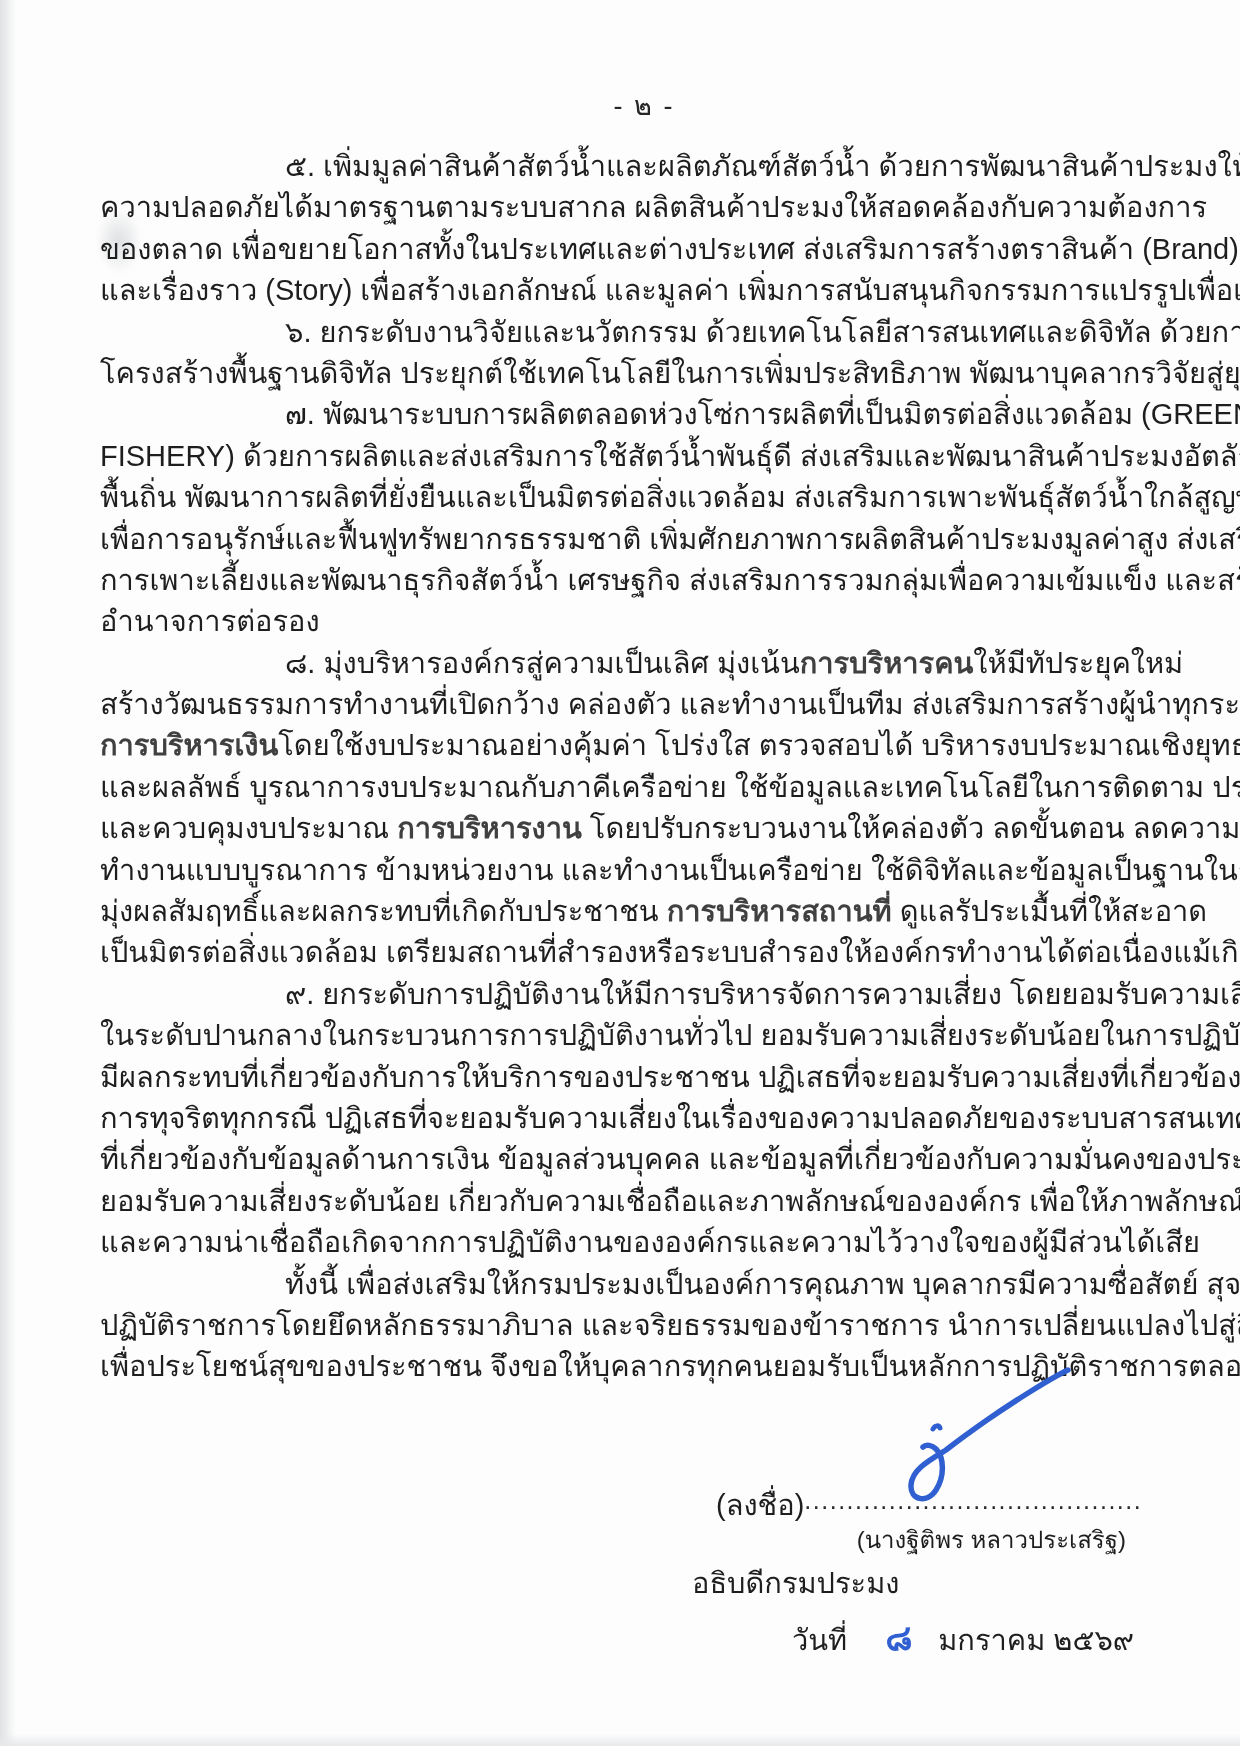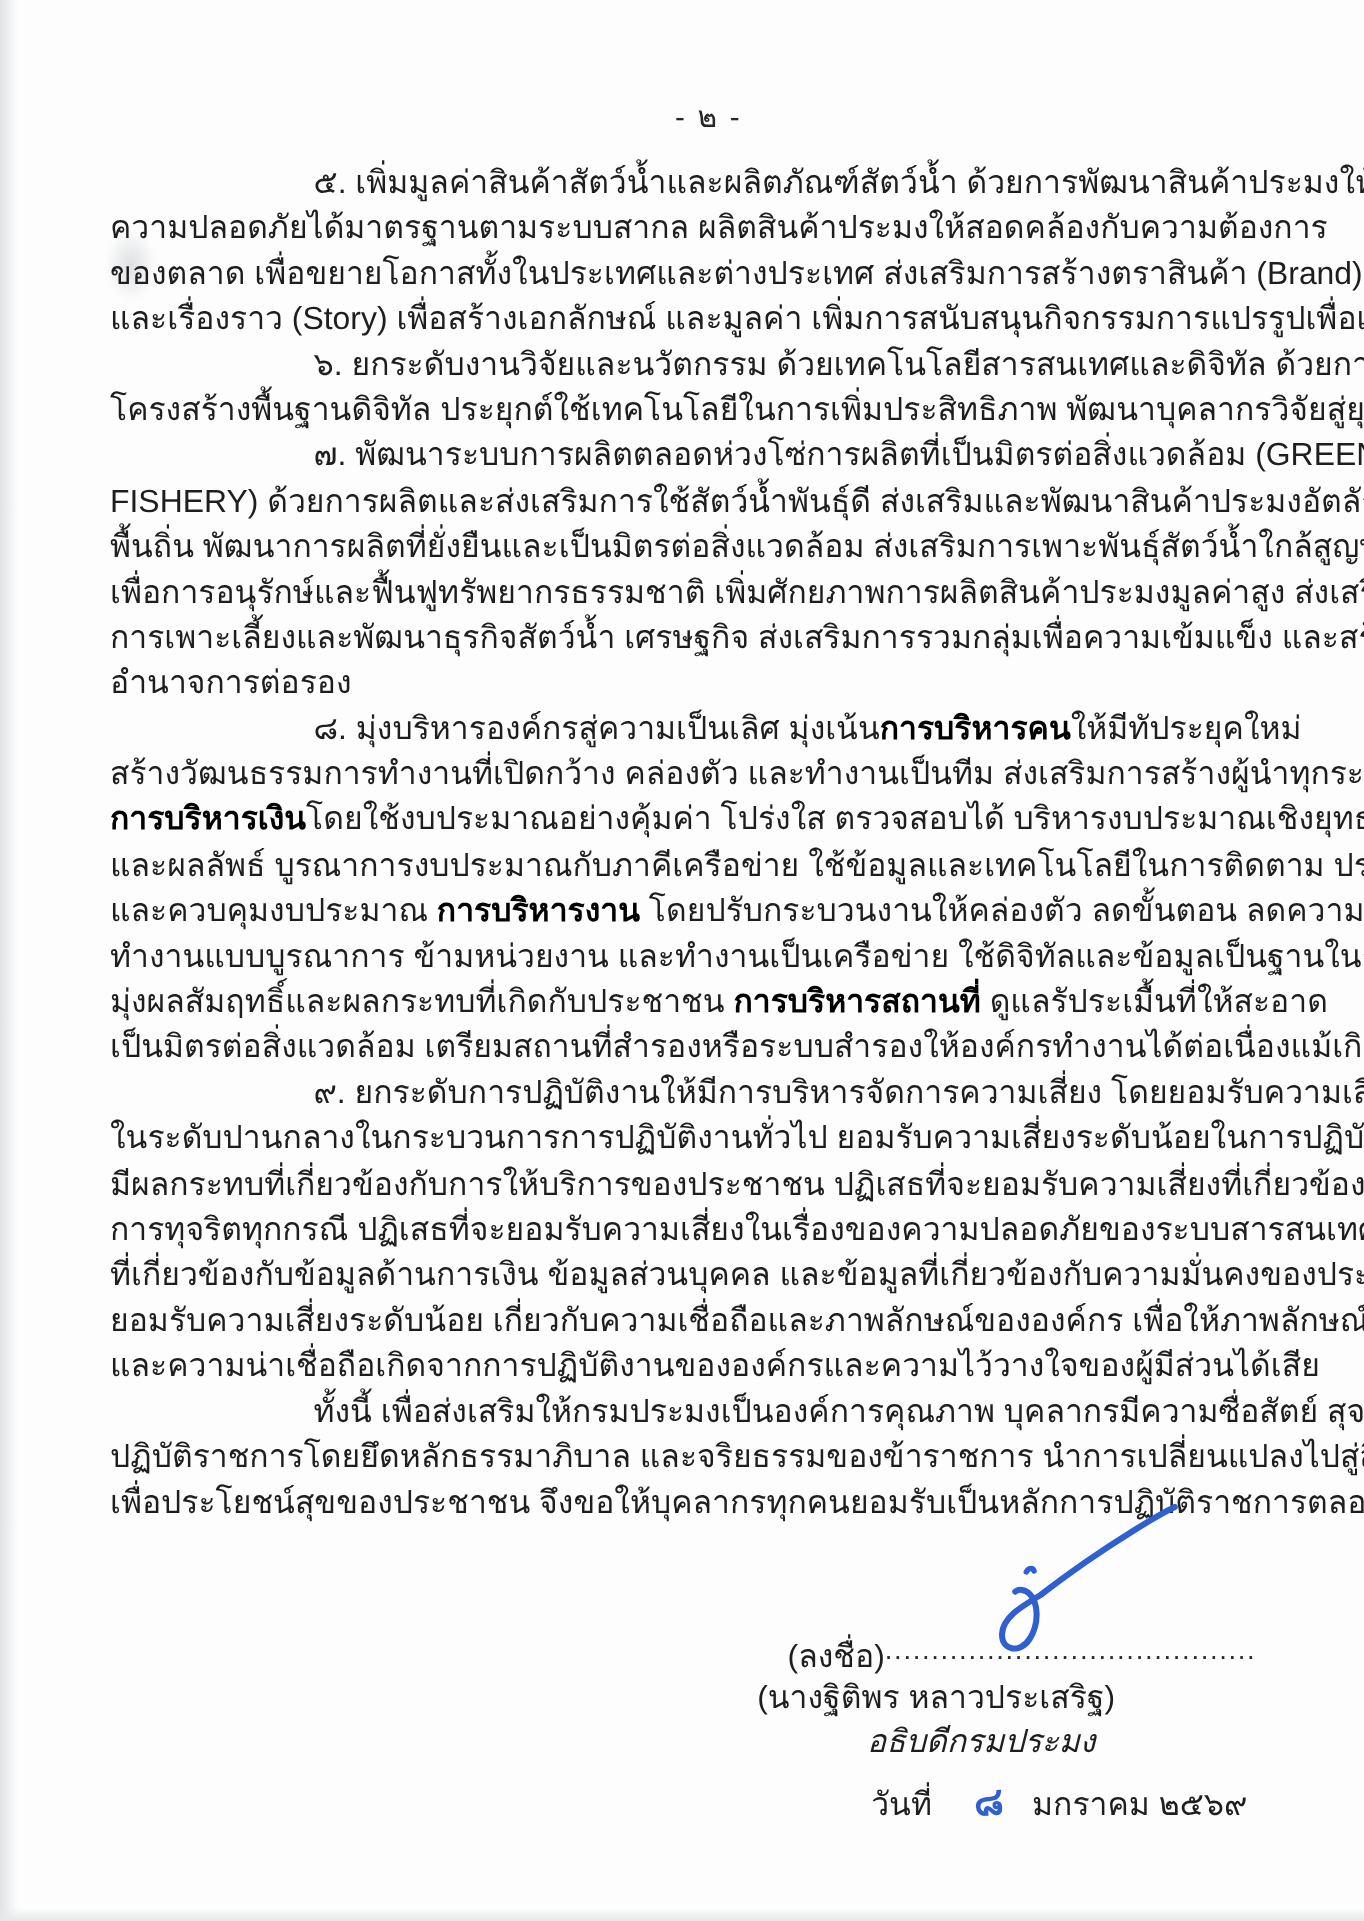--- a/index.html
+++ b/index.html
@@ -31,37 +31,37 @@
     text-align:center;font-size:27px;letter-spacing:2px;
     transform:translateX(24px);
     color:#262626;
   }
   .doc-body{
     position:absolute;left:100px;top:146px;width:1126px;
     font-size:29px;line-height:41.4px;
   }
   .line{height:41.4px;white-space:nowrap;}
   .line.first{padding-left:185px;}
-  .b{font-weight:bold;color:#000000;}
+  .b{font-weight:bold;color:#404040;}
   .sig-row{
     position:absolute;left:716px;top:1482px;
     font-size:29px;white-space:nowrap;
   }
   .dots{
     display:inline-block;width:338px;overflow:hidden;
     font-size:25px;letter-spacing:1.5px;vertical-align:baseline;
     color:#2a2a2a;
   }
   .sig-name{
-    position:absolute;left:651px;top:1520px;width:400px;
-    text-align:center;font-size:29px;
+    position:absolute;left:726px;top:1520px;width:400px;
+    text-align:right;font-size:24px;
   }
   .sig-title{
     position:absolute;left:692px;top:1560px;width:400px;
-    text-align:center;font-size:29px;font-style:italic;
+    font-size:29px;
   }
   .date-row{
     position:absolute;left:792px;top:1608px;
     font-size:29px;display:flex;align-items:flex-end;
   }
   .date-label{display:inline-block;}
   .date-day{
     display:inline-block;margin:0 26px 0 38px;
     color:#2f5fd0;font-size:35px;font-weight:bold;
     transform:rotate(-4deg) translateY(2px);

